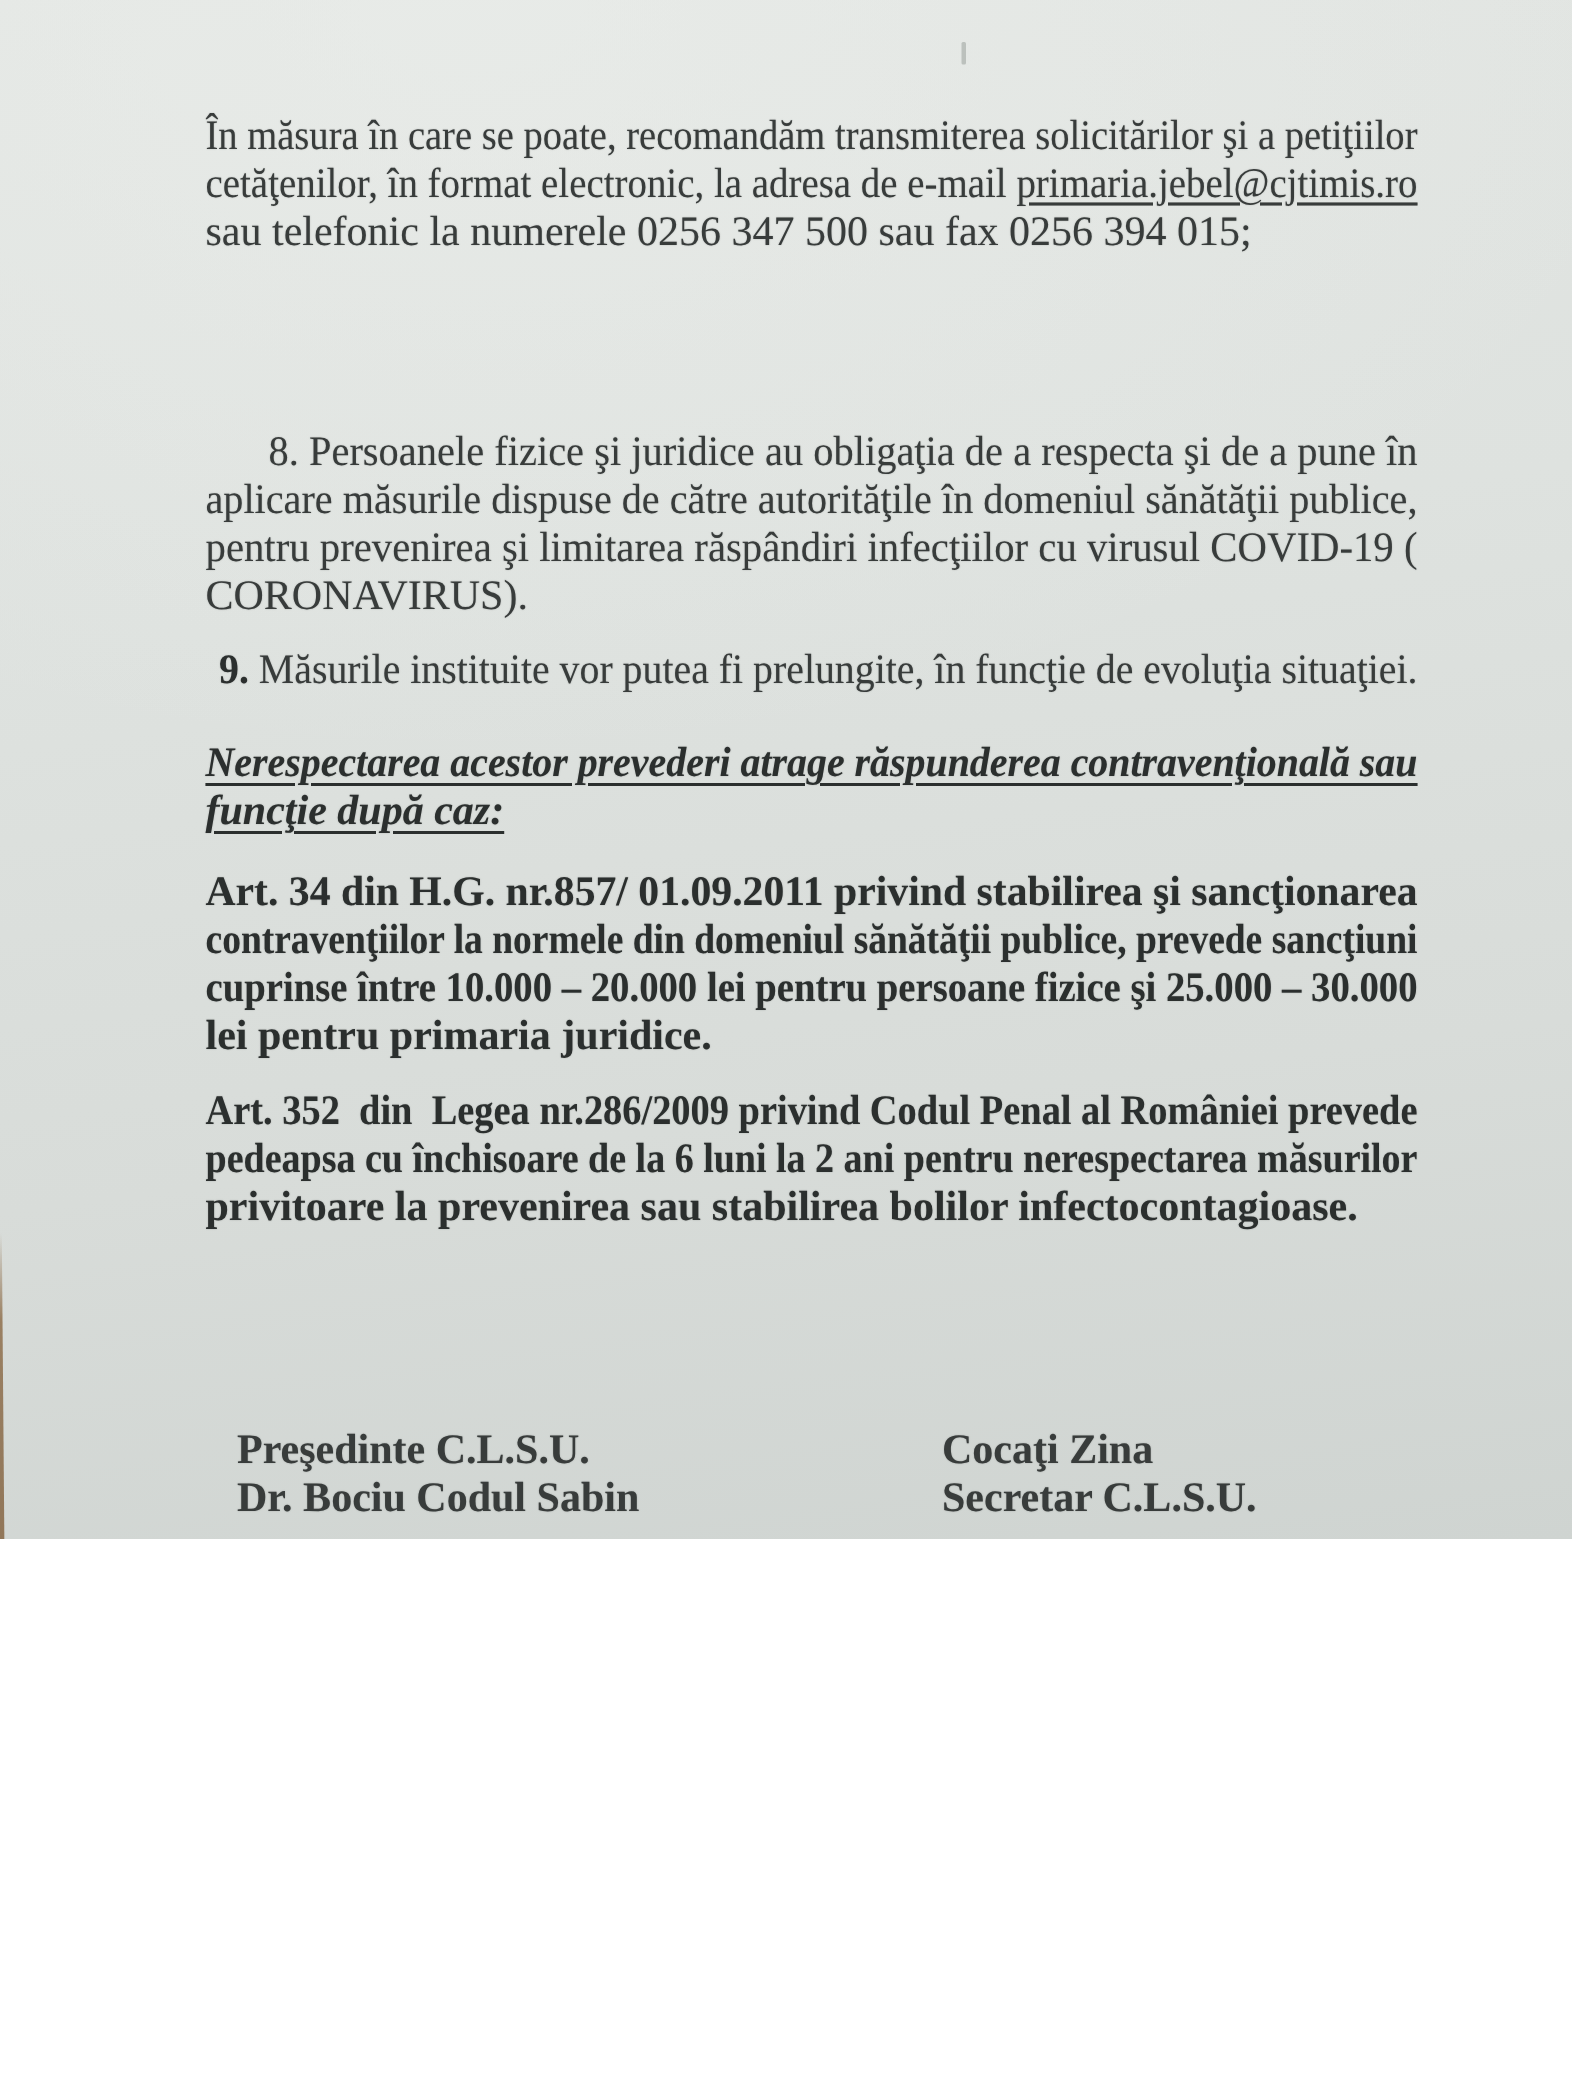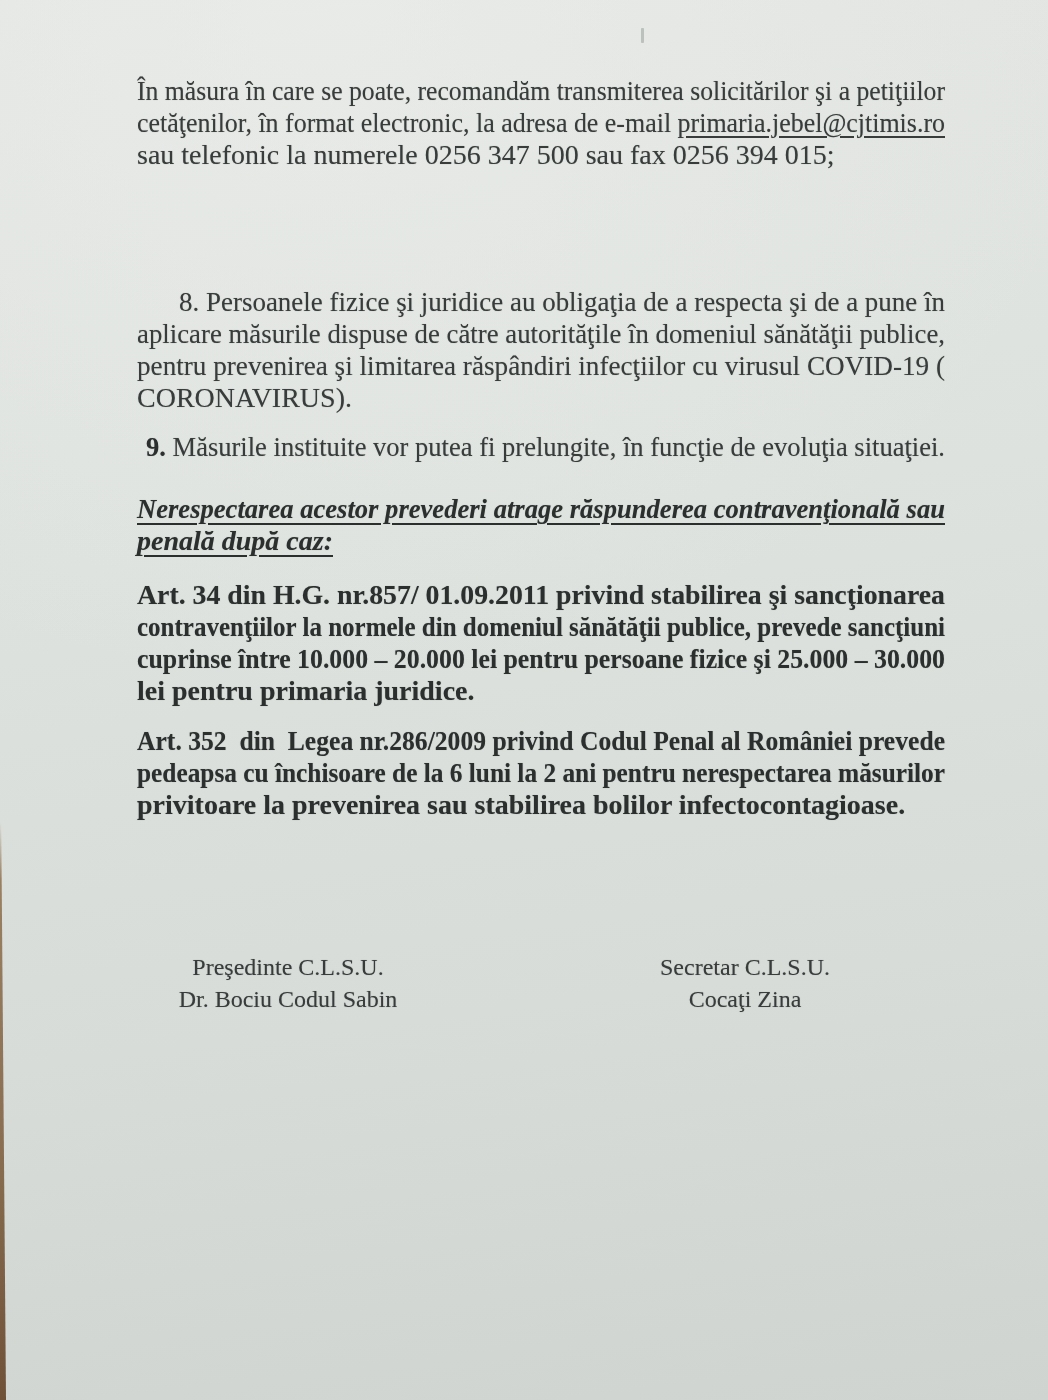--- a/index.html
+++ b/index.html
@@ -1,19 +1,19 @@
 <!DOCTYPE html>
 <html><head>
 <meta charset="utf-8">
 <style>
   html, body { margin: 0; padding: 0; }
   .page {
     position: relative;
     width: 1048px;
-    height: 1400px;
+    height: 1026px;
     overflow: hidden;
     background:
       radial-gradient(140% 90% at 30% 0%, rgba(236,239,236,0.55) 0%, rgba(236,239,236,0) 55%),
       linear-gradient(173deg, #e3e6e3 0%, #dee2df 38%, #d8dcd9 70%, #cfd4d1 100%);
     font-family: "Liberation Serif", "DejaVu Serif", serif;
     color: #383c3b;
   }
   .block {
     position: absolute;
     left: 137px;
@@ -38,24 +38,24 @@
     font-weight: bold;
     font-style: italic;
     color: #2b2f2e;
     text-decoration: underline;
     text-decoration-thickness: 2px;
     text-underline-offset: 5px;
   }
   .email { text-decoration: underline; text-underline-offset: 4px; }
   .sig {
     position: absolute;
-    text-align: center;
-    font-size: 24px;
+    font-size: 28px;
     line-height: 32px;
     white-space: nowrap;
+    font-weight: bold;
   }
   .sig div { text-shadow: 0 0 1px rgba(45,49,48,0.35); }
   .sig-left  { left: 158px; top: 951px; width: 260px; }
   .sig-right { left: 628px; top: 951px; width: 234px; }
   .desk-edge {
     position: absolute;
     left: 0; top: 822px;
     width: 6px; height: 578px;
     background: linear-gradient(to bottom, rgba(160,134,102,0) 0%, #9a8062 10%, #8a6f52 55%, #6f5138 100%);
     clip-path: polygon(0 0, 20% 0, 100% 100%, 0 100%);
@@ -90,21 +90,21 @@
     <div class="line"><span class="lt" style="transform: scaleX(0.970297);">pentru prevenirea şi limitarea răspândiri infecţiilor cu virusul COVID-19 (</span></div>
     <div class="line"><span class="lt">CORONAVIRUS).</span></div>
   </div>
 
   <div class="block" style="top:431px">
     <div class="line indent-sm"><span class="lt" style="transform: scaleX(0.947911);"><span class="b">9.</span><span> Măsurile instituite vor putea fi prelungite, în funcţie de evoluţia situaţiei.</span></span></div>
   </div>
 
   <div class="block warn" style="top:493px">
     <div class="line"><span class="lt" style="transform: scaleX(0.949663);">Nerespectarea acestor prevederi atrage răspunderea contravenţională sau</span></div>
-    <div class="line"><span class="lt">penală după caz:</span></div>
+    <div class="line"><span class="lt">funcţie după caz:</span></div>
   </div>
 
   <div class="block bold" style="top:579px">
     <div class="line"><span class="lt" style="transform: scaleX(0.992743);">Art. 34 din H.G. nr.857/ 01.09.2011 privind stabilirea şi sancţionarea</span></div>
     <div class="line"><span class="lt" style="transform: scaleX(0.89271);">contravenţiilor la normele din domeniul sănătăţii publice, prevede sancţiuni</span></div>
     <div class="line"><span class="lt" style="transform: scaleX(0.921585);">cuprinse între 10.000 – 20.000 lei pentru persoane fizice şi 25.000 – 30.000</span></div>
     <div class="line"><span class="lt">lei pentru primaria juridice.</span></div>
   </div>
 
   <div class="block bold" style="top:725px">
@@ -112,17 +112,17 @@
     <div class="line"><span class="lt" style="transform: scaleX(0.904894);">pedeapsa cu închisoare de la 6 luni la 2 ani pentru nerespectarea măsurilor</span></div>
     <div class="line"><span class="lt">privitoare la prevenirea sau stabilirea bolilor infectocontagioase.</span></div>
   </div>
 
   <div class="sig sig-left">
     <div>Preşedinte C.L.S.U.</div>
     <div>Dr. Bociu Codul Sabin</div>
   </div>
 
   <div class="sig sig-right">
+    <div>Cocaţi Zina</div>
     <div>Secretar C.L.S.U.</div>
-    <div>Cocaţi Zina</div>
   </div>
 
 </div>
 
 </body></html>

